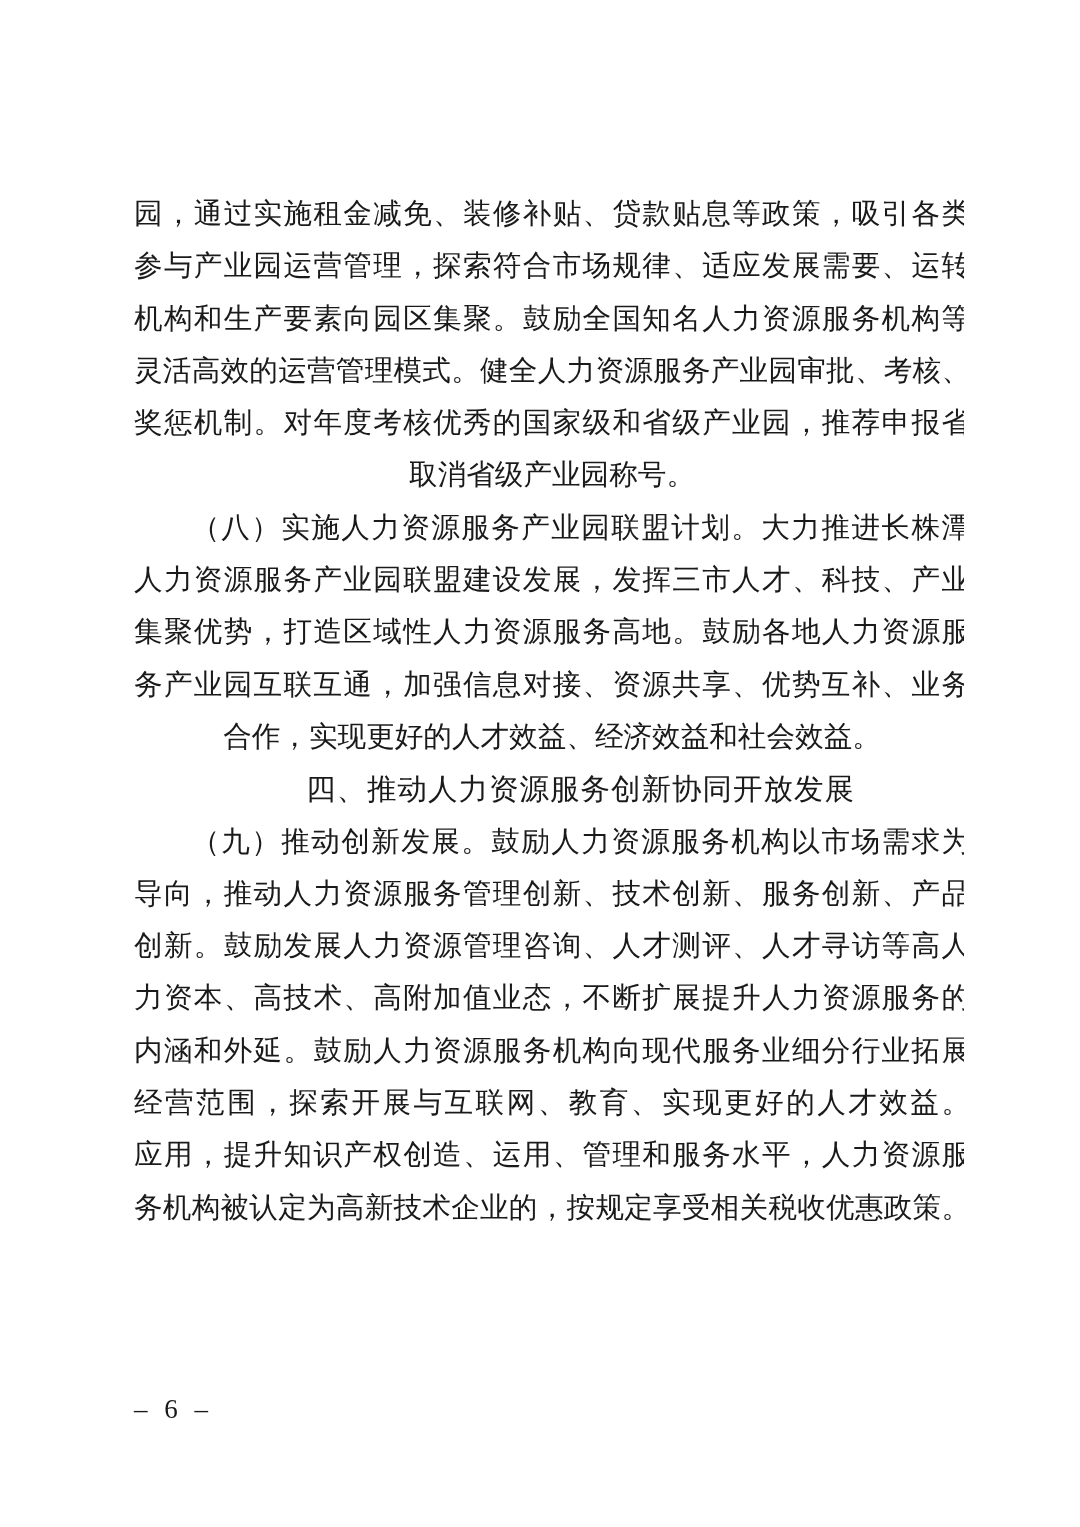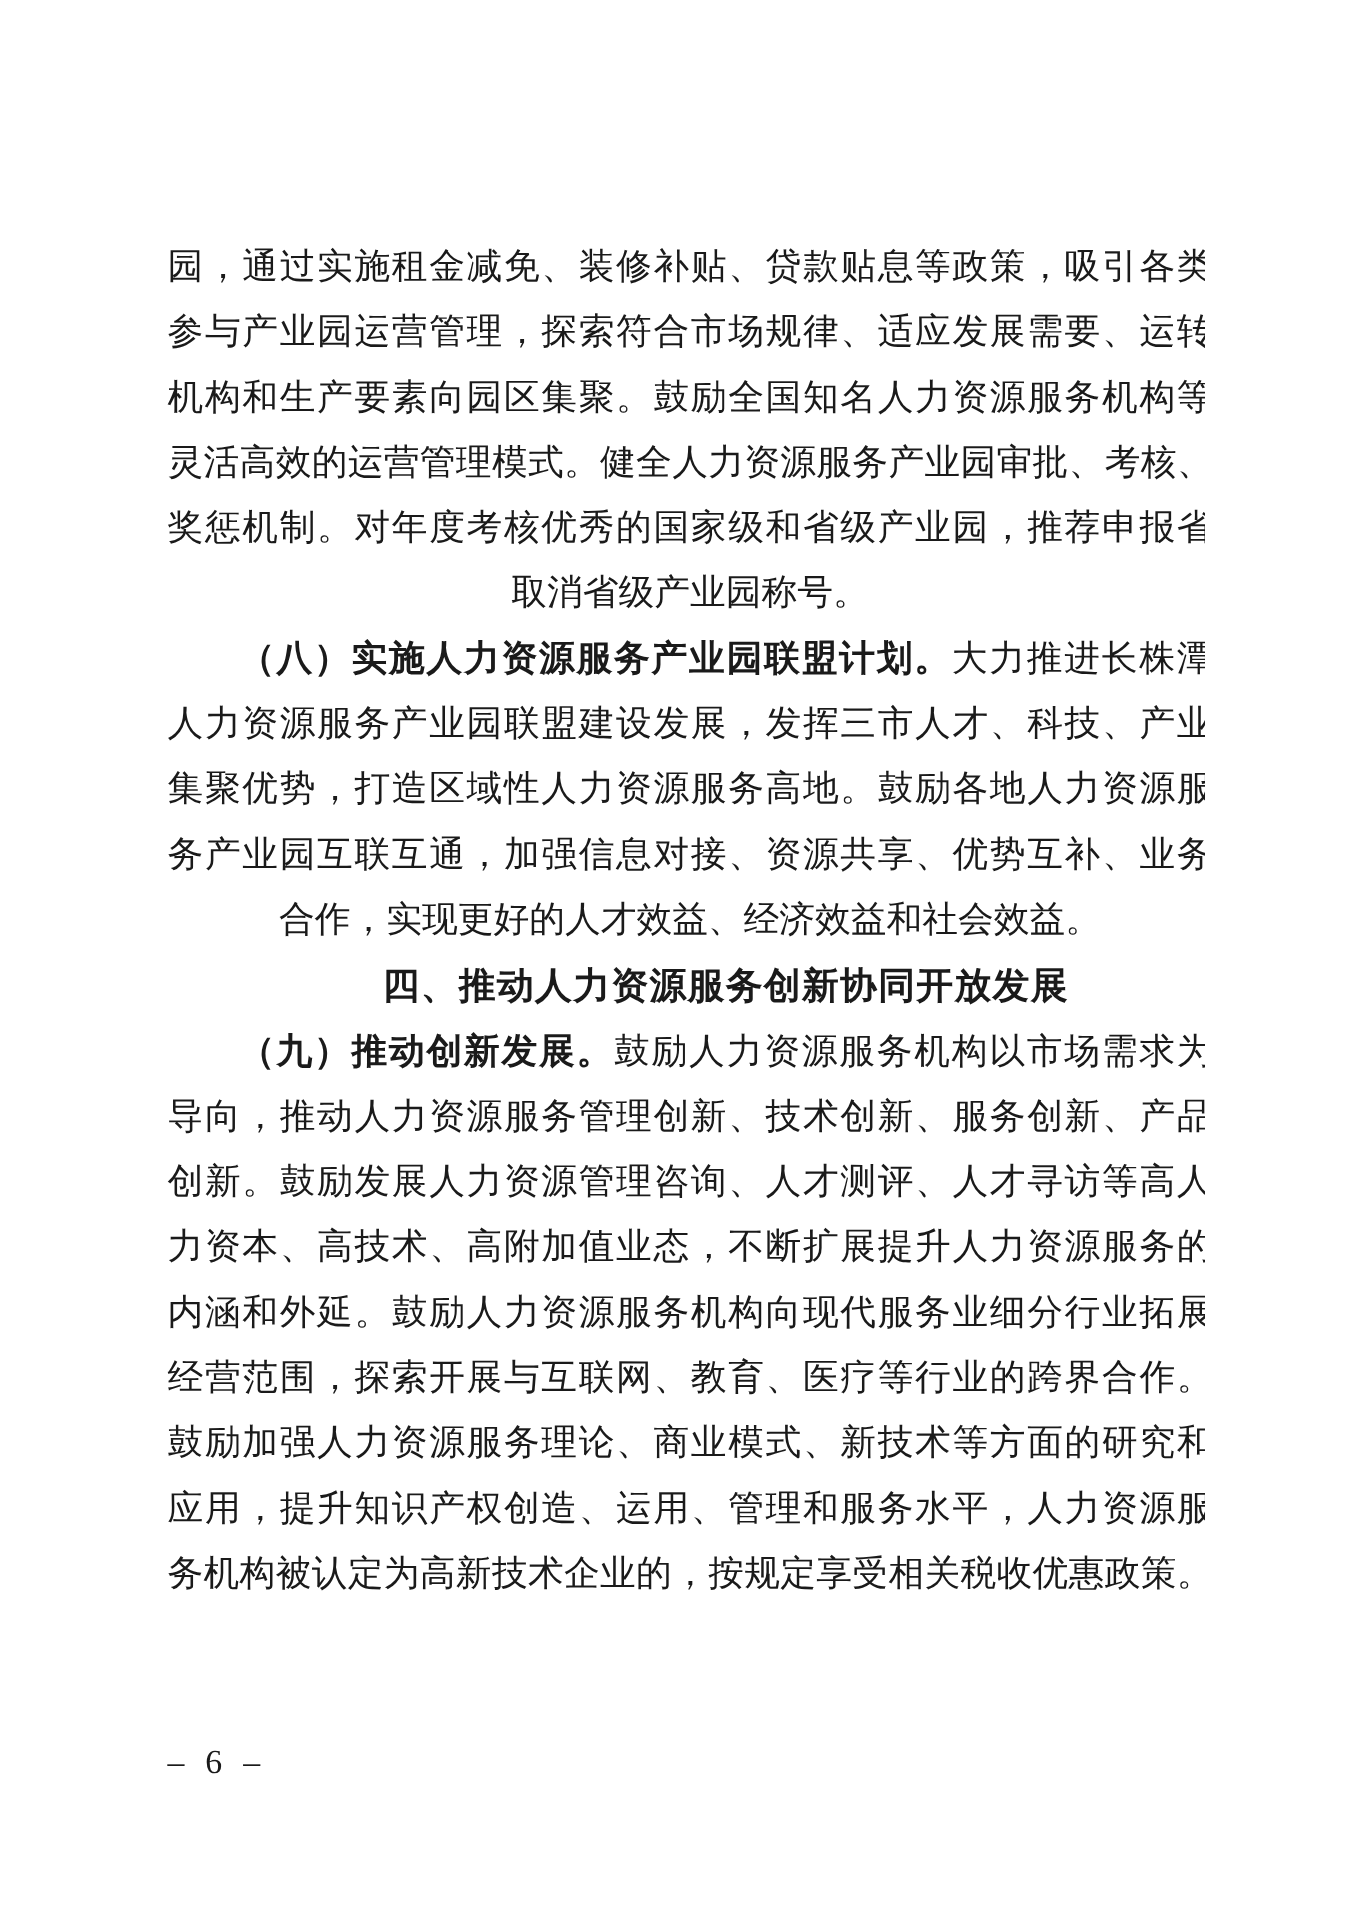--- a/index.html
+++ b/index.html
@@ -36,21 +36,21 @@
   .line.indent {
     text-indent: 57.2px;
   }
   .line.heading {
     font-family: "Liberation Sans", sans-serif;
     font-weight: 700;
     font-size: 29.5px;
     letter-spacing: 1px;
   }
   .run-bold {
-    font-weight: 700;
+    font-weight: 400;
   }
   .footer {
     position: absolute;
     left: 134px;
     top: 1394px;
     font-size: 27px;
     color: #1a1a1a;
     letter-spacing: 5px;
     font-family: "Liberation Serif", serif;
   }
@@ -70,19 +70,18 @@
       <div class="line justify"><span class="run">人力资源服务产业园联盟建设发展，发挥三市人才、科技、产业</span></div>
       <div class="line justify"><span class="run">集聚优势，打造区域性人力资源服务高地。鼓励各地人力资源服</span></div>
       <div class="line justify"><span class="run">务产业园互联互通，加强信息对接、资源共享、优势互补、业务</span></div>
       <div class="line"><span class="run">合作，实现更好的人才效益、经济效益和社会效益。</span></div>
       <div class="line indent heading"><span class="run-bold">四、推动人力资源服务创新协同开放发展</span></div>
       <div class="line justify indent"><span class="run-bold">（九）推动创新发展。</span><span class="run">鼓励人力资源服务机构以市场需求为</span></div>
       <div class="line justify"><span class="run">导向，推动人力资源服务管理创新、技术创新、服务创新、产品</span></div>
       <div class="line justify"><span class="run">创新。鼓励发展人力资源管理咨询、人才测评、人才寻访等高人</span></div>
       <div class="line justify"><span class="run">力资本、高技术、高附加值业态，不断扩展提升人力资源服务的</span></div>
       <div class="line justify"><span class="run">内涵和外延。鼓励人力资源服务机构向现代服务业细分行业拓展</span></div>
-      <div class="line justify"><span class="run">经营范围，探索开展与互联网、教育、医疗等行业的跨界合作。</span></div>
-      <div class="line justify"><span class="run">鼓励加强人力资源服务理论、商业模式、新技术等方面的研究和</span></div>
+      <div class="line justify"><span class="run">经营范围，探索开展与互联网、教育、实现更好的人才效益。</span></div>
       <div class="line justify"><span class="run">应用，提升知识产权创造、运用、管理和服务水平，人力资源服</span></div>
       <div class="line justify"><span class="run">务机构被认定为高新技术企业的，按规定享受相关税收优惠政策。</span></div>
     </div>
   <div class="footer">– 6 –</div>
 </div>
 
 </body></html>

